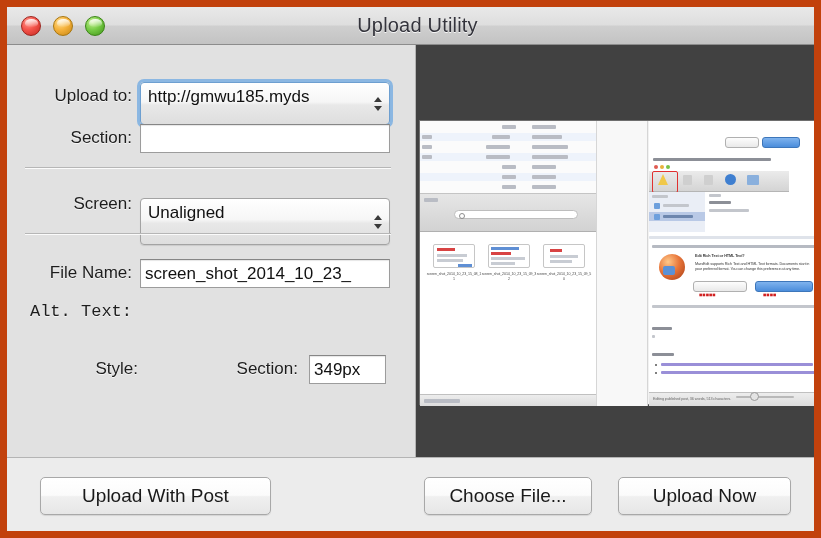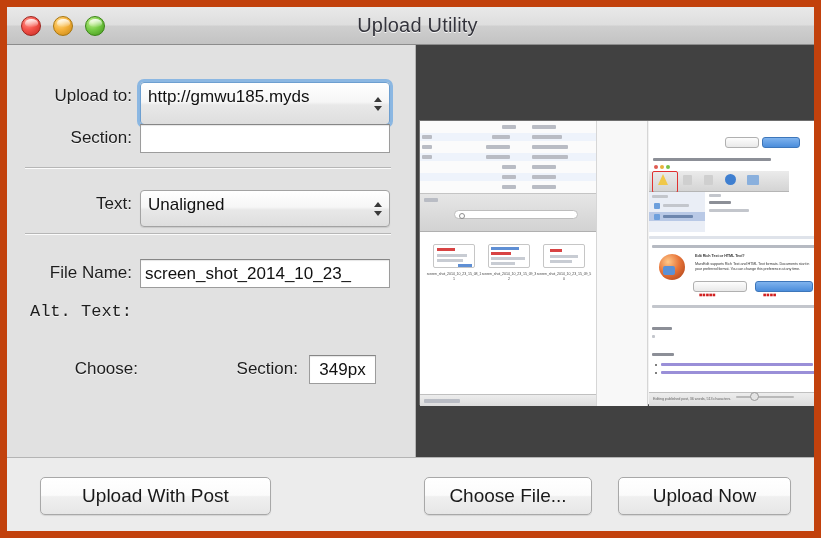--- a/index.html
+++ b/index.html
@@ -396,44 +396,44 @@
       <div class="row" style="top:78px;">
         <div class="lbl" style="right:284px; width:120px;">Section:</div>
         <div class="tfield" style="left:133px; top:1px; width:250px; height:29px;" title="">
           <span></span>
         </div>
       </div>
 
       <div class="separator" style="top:122px;"></div>
 
       <div class="row" style="top:144px;">
-        <div class="lbl" style="right:284px; width:120px;">Text:</div>
-        <div class="popup" style="left:133px; top:1px; width:250px; height:37px;">
+        <div class="lbl" style="right:284px; width:120px;">Screen:</div>
+        <div class="popup" style="left:133px; top:9px; width:250px; height:47px;">
           <span>Unaligned</span>
           <span class="arrows"></span>
         </div>
       </div>
 
       <div class="separator" style="top:188px;"></div>
 
       <div class="row" style="top:213px;">
         <div class="lbl" style="right:284px; width:125px;">File Name:</div>
         <div class="tfield" style="left:133px; top:1px; width:250px; height:29px;">
           <span>screen_shot_2014_10_23_</span>
         </div>
       </div>
 
       <div class="row" style="top:252px;font-family:Liberation Mono, monospace;">
         <div class="lbl" style="right:284px; width:125px;">Alt. Text:</div>
       </div>
 
       <div class="row" style="top:309px;">
-        <div class="lbl" style="right:278px; width:110px;">Choose:</div>
+        <div class="lbl" style="right:278px; width:110px;">Style:</div>
         <div class="lbl" style="right:118px; width:110px;">Section:</div>
-        <div class="tfield" style="left:302px; top:1px; width:67px; height:29px;text-align:center;">
+        <div class="tfield" style="left:302px; top:1px; width:77px; height:29px;">
           <span>349px</span>
         </div>
       </div>
 
     </div>
 
     <div id="preview-panel">
       <div class="pv pv-shot">
 
         <div class="pv pv-finder">

